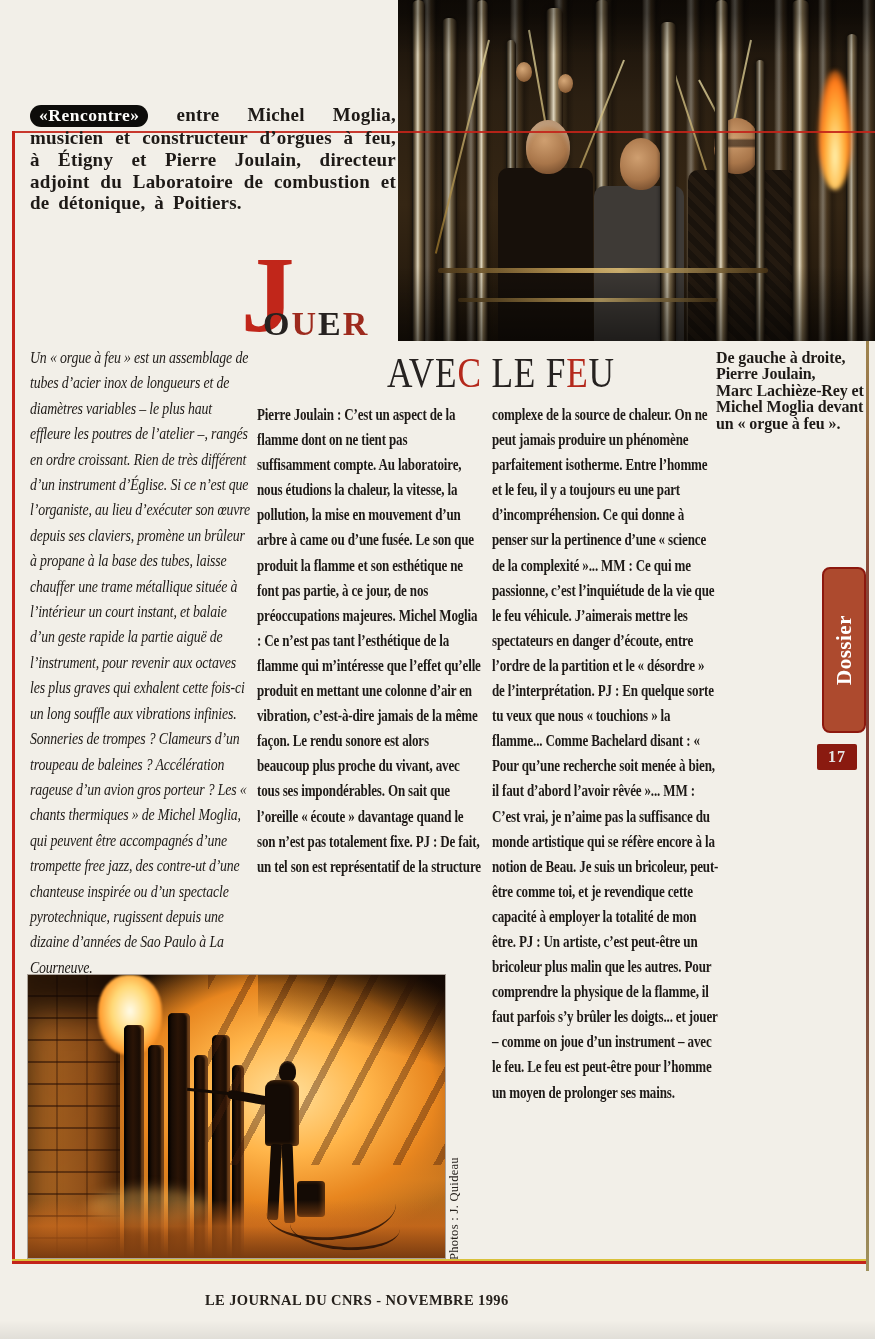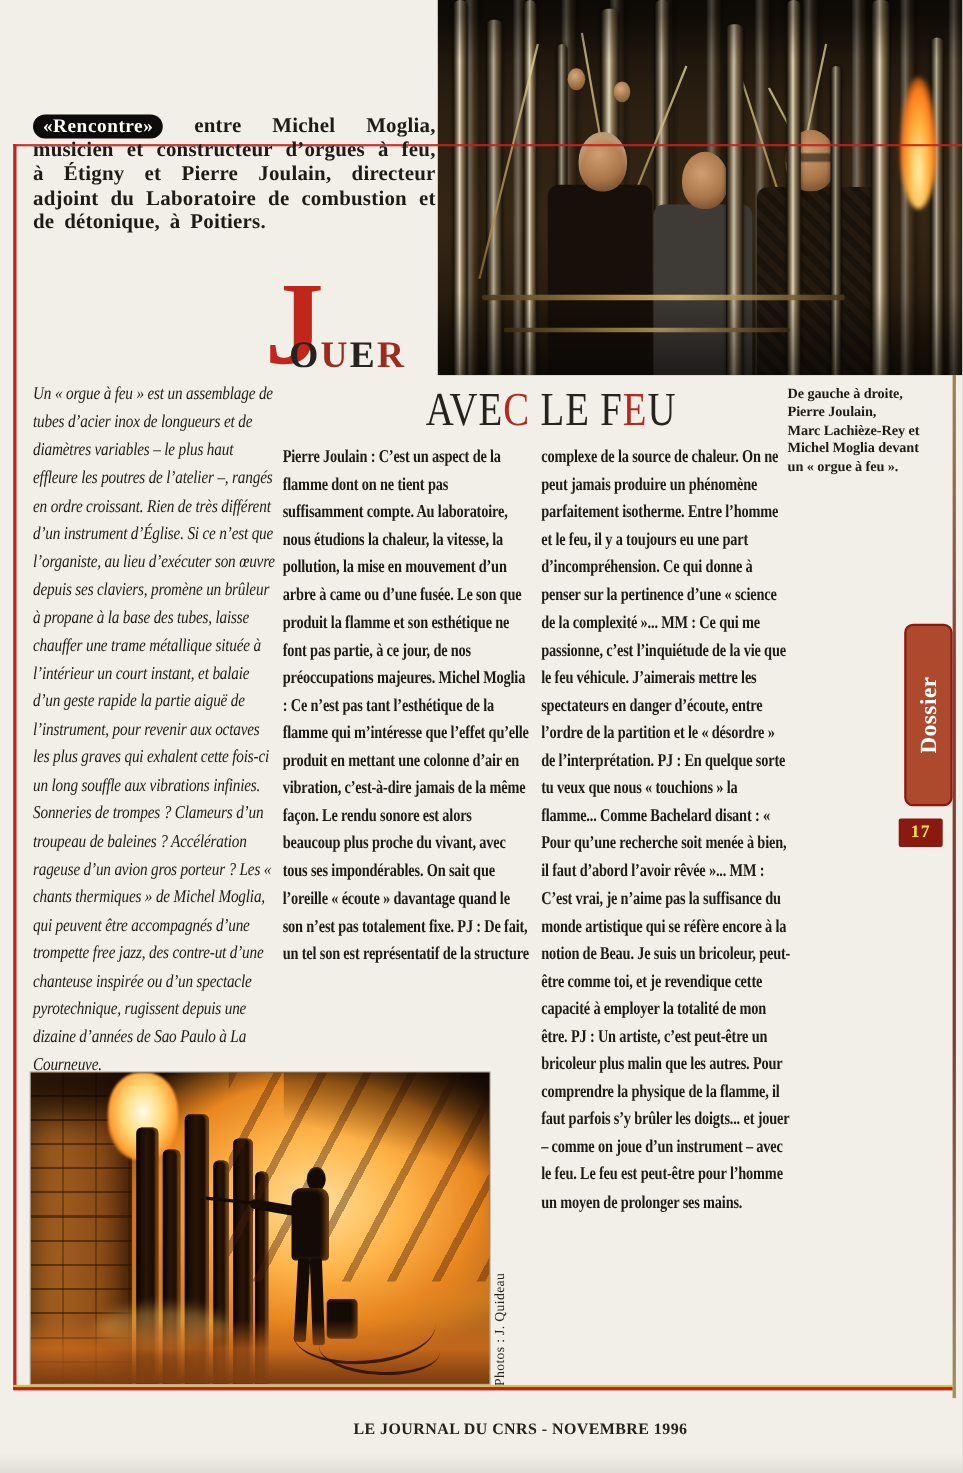--- a/index.html
+++ b/index.html
@@ -28,36 +28,36 @@
             letter-spacing:1px;line-height:1;transform:scaleX(.82);transform-origin:left top;z-index:7;}
   .title-w1 span,.title-w2 span{white-space:pre;}
   
   .lead{position:absolute;left:30px;top:345px;width:262px;font-style:italic;font-size:16.5px;
         line-height:25.4px;letter-spacing:-.2px;transform:scaleX(.84);transform-origin:left top;}
   .col{position:absolute;top:402px;width:287px;font-weight:700;font-size:16.5px;
        line-height:25.1px;letter-spacing:-.2px;transform:scaleX(.79);transform-origin:left top;}
   .col1{left:257px;}
   .col2{left:492px;}
   
-  .caption{position:absolute;width:158px;font-weight:700;font-size:13px;line-height:16.4px;
+  .caption{position:absolute;width:158px;font-weight:700;font-size:16px;line-height:16.4px;
            white-space:pre-line;letter-spacing:-.1px;}
   .caption-top{left:716px;top:350px;}
   .caption-bottom{left:716px;top:973px;}
   .credit{position:absolute;left:447px;top:1146px;height:114px;width:15px;font-size:12.5px;
           color:#26211c;letter-spacing:.3px;writing-mode:vertical-rl;transform:rotate(180deg);}
   
   .dossier-tab{position:absolute;left:822px;top:567px;width:40px;height:162px;background:#ad4a2e;
       border:2px solid #8c180e;border-radius:8px;display:flex;align-items:center;justify-content:center;z-index:7;}
   .dossier-tab span{writing-mode:vertical-rl;transform:rotate(180deg);color:#fff;font-weight:700;
       font-size:21px;letter-spacing:.5px;}
   .page-num{position:absolute;left:817px;top:744px;width:40px;height:26px;background:#8a1a10;
-      color:#fde047;font-weight:700;font-size:16px;display:flex;align-items:center;justify-content:center;
+      color:#e5e5e5;font-weight:700;font-size:16px;display:flex;align-items:center;justify-content:center;
       letter-spacing:1px;border-radius:2px;z-index:7;}
   
-  .footer{position:absolute;left:205px;top:1292px;width:420px;text-align:right;font-weight:700;
+  .footer{position:absolute;left:205px;top:1292px;width:420px;text-align:left;font-weight:700;
           font-size:14.5px;letter-spacing:.4px;color:#26211c;}
   
   .photo-top{position:absolute;left:398px;top:0;width:477px;height:341px;overflow:hidden;z-index:2;
      background:linear-gradient(180deg,#140e08 0%,#2c2012 30%,#352614 60%,#1d140a 100%);}
   .tubes-texture{position:absolute;inset:0;opacity:.85;background:
      repeating-linear-gradient(90deg,rgba(0,0,0,0) 0 24px,rgba(190,180,160,.30) 26px,
      rgba(235,230,215,.45) 29px,rgba(120,95,60,.35) 33px,rgba(0,0,0,.3) 38px,rgba(0,0,0,0) 44px);}
   .t{position:absolute;border-radius:6px 6px 0 0;
      background:linear-gradient(90deg,#0b0805 0%,#6e5f46 22%,#ded5bd 45%,#8f7b58 62%,#1a1007 100%);
      box-shadow:0 0 4px rgba(0,0,0,.55);}

